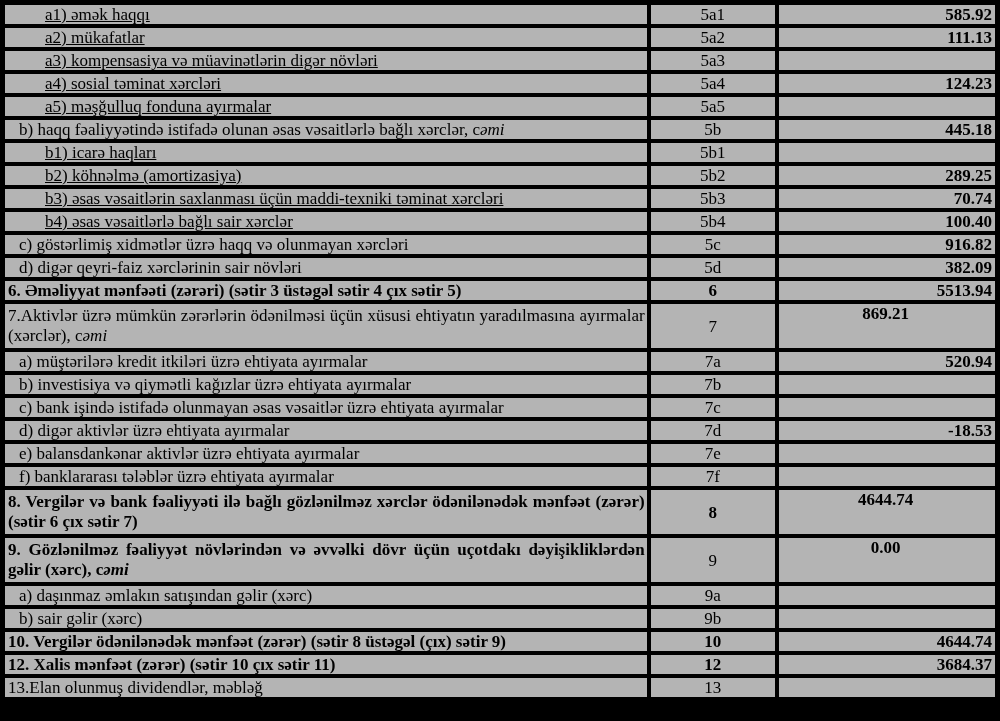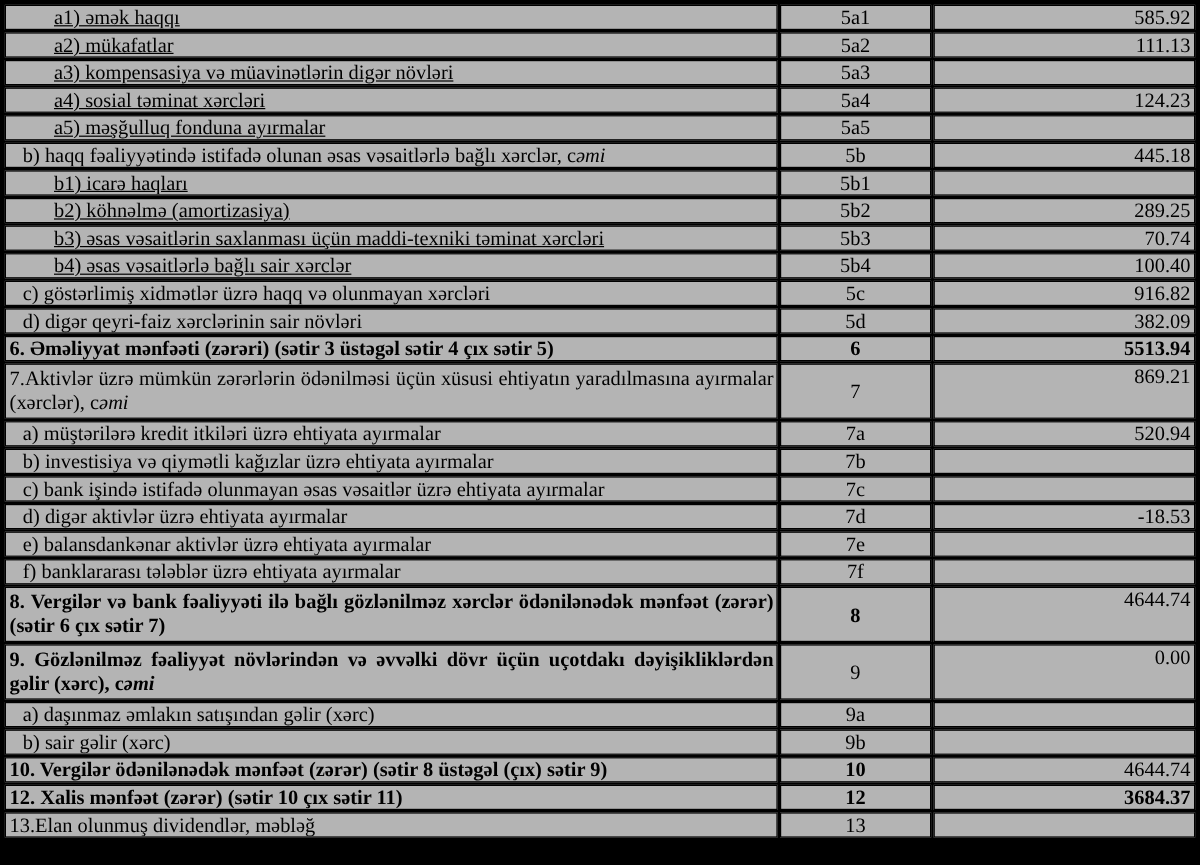--- a/index.html
+++ b/index.html
@@ -31,25 +31,25 @@
     height: 19px;
     padding: 0;
     vertical-align: middle;
     overflow: hidden;
     word-wrap: break-word;
   }
   td.label-cell { text-align: left; padding-left: 3px; padding-right: 2px; }
   td.label-cell.indent-1 { padding-left: 14px; }
   td.label-cell.indent-2 { padding-left: 40px; text-decoration: underline; }
   td.code-cell  { text-align: center; }
-  td.value-cell { text-align: right; padding-right: 3px; }
+  td.value-cell { text-align: right; padding-right: 3px; font-weight: bold; }
 
   tr.tall td { height: 42px; }
   tr.tall td.label-cell { line-height: 20px; padding-top: 1px; padding-bottom: 1px; }
-  tr.tall td.value-cell { vertical-align: top; }
+  tr.tall td.value-cell { vertical-align: top; text-align: center; }
   td.label-cell.justify { text-align: justify; }
 
   .fw-b { font-weight: bold; }
   i.suffix { font-style: italic; }
 </style>
 </head>
 <body>
 
 <table class="report">
   <colgroup>

